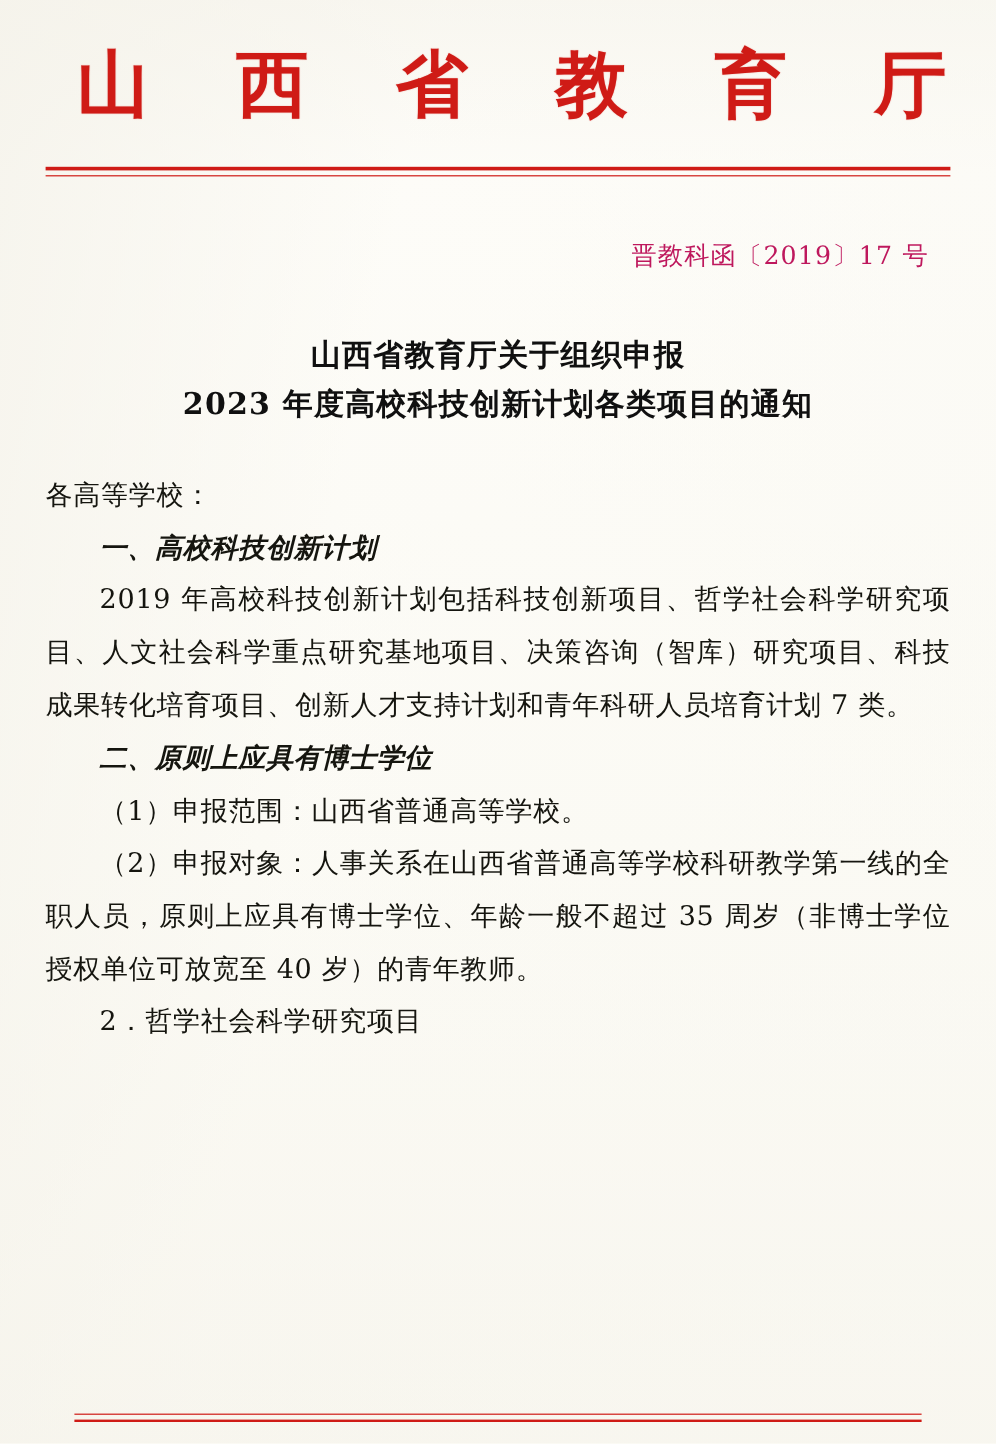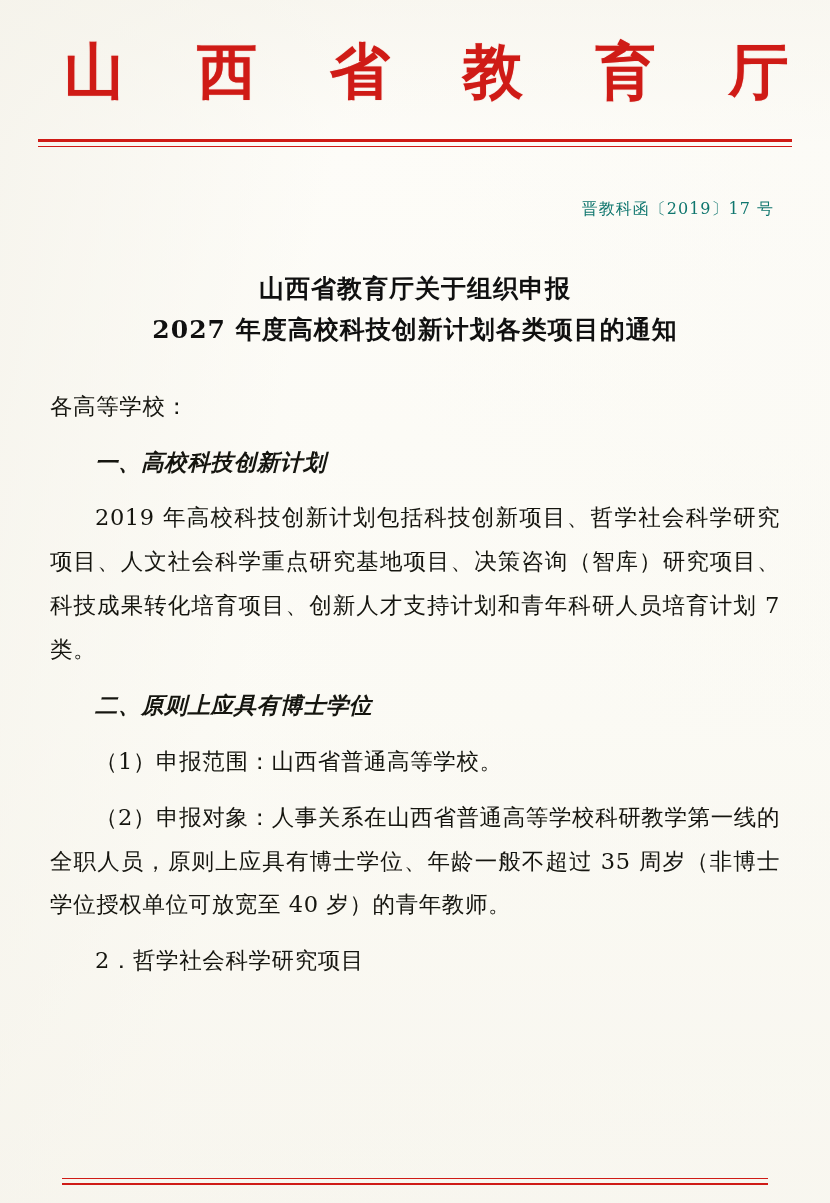--- a/index.html
+++ b/index.html
@@ -57,23 +57,23 @@
     background: #cf1b16;
   }
 
   
   .docnum-row {
     margin-top: 52px;
     text-align: right;
     padding-right: 18px;
   }
   .docnum {
-    font-size: 16px;
+    font-size: 21px;
     letter-spacing: 1px;
-    color: #0f766e;
+    color: #be185d;
   }
 
   
   .doc-title {
     margin-top: 48px;
     text-align: center;
     font-weight: bold;
     font-size: 25px;
     line-height: 1.65;
     letter-spacing: 1px;
@@ -88,21 +88,21 @@
   .body-text {
     margin-top: 34px;
     font-size: 22.5px;
     line-height: 1.95;
     letter-spacing: 0.6px;
     color: #15150f;
     text-align: justify;
     text-justify: inter-ideograph;
   }
   .para {
-    margin: 12px;
+    margin: 0;
     text-indent: 2em;
   }
   .para.noindent {
     text-indent: 0;
   }
   .para.heading {
     text-indent: 2em;
     font-weight: bold;
     font-style: italic;
   }
@@ -129,21 +129,21 @@
     <div class="rule-thick"></div>
     <div class="rule-thin"></div>
   </div>
 
   <div class="docnum-row">
     <span class="docnum">晋教科函〔2019〕17 号</span>
   </div>
 
   <div class="doc-title">
     <span class="doc-title-line">山西省教育厅关于组织申报</span>
-    <span class="doc-title-line">2027 年度高校科技创新计划各类项目的通知</span>
+    <span class="doc-title-line">2023 年度高校科技创新计划各类项目的通知</span>
   </div>
 
   <div class="body-text">
     <p class="para noindent">各高等学校：</p>
     <p class="para heading">一、高校科技创新计划</p>
     <p class="para">2019 年高校科技创新计划包括科技创新项目、哲学社会科学研究项目、人文社会科学重点研究基地项目、决策咨询（智库）研究项目、科技成果转化培育项目、创新人才支持计划和青年科研人员培育计划 7 类。</p>
     <p class="para heading">二、原则上应具有博士学位</p>
     <p class="para">（1）申报范围：山西省普通高等学校。</p>
     <p class="para">（2）申报对象：人事关系在山西省普通高等学校科研教学第一线的全职人员，原则上应具有博士学位、年龄一般不超过 35 周岁（非博士学位授权单位可放宽至 40 岁）的青年教师。</p>
     <p class="para">2．哲学社会科学研究项目</p>

